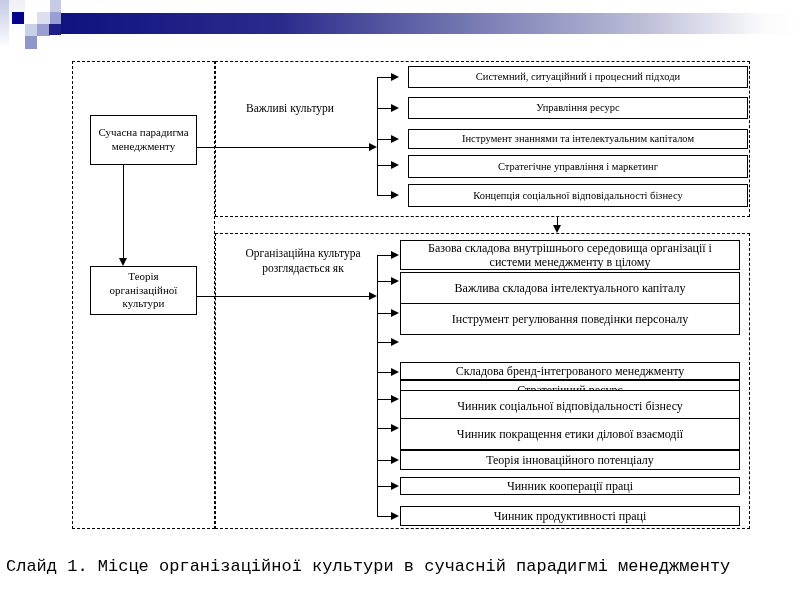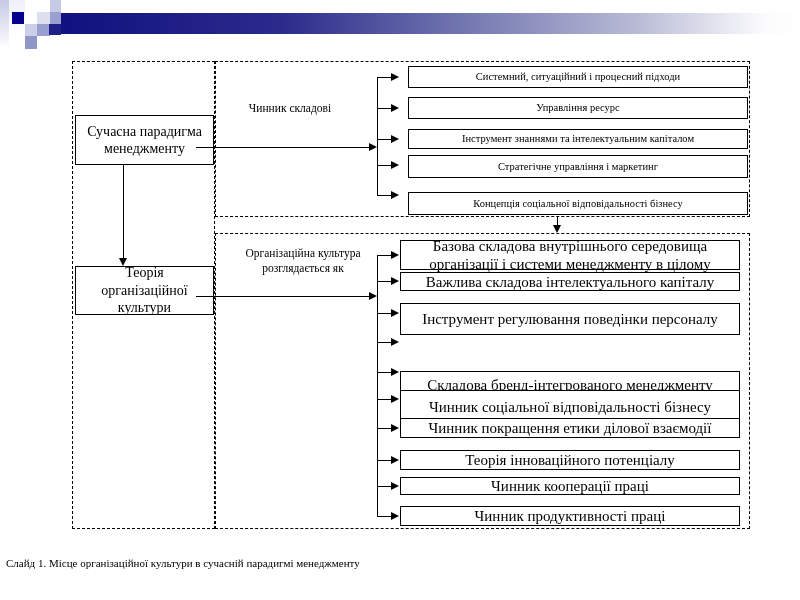--- a/index.html
+++ b/index.html
@@ -23,32 +23,32 @@
   .sqH{left:25px;top:36px;width:12px;height:13px;background:#9096c8;}
   
   .dashed{border:1px dashed #000;background:transparent;box-sizing:border-box;}
   .cont-left{left:72px;top:61px;width:143px;height:468px;}
   .cont-top{left:215px;top:61px;width:535px;height:156px;}
   .cont-bottom{left:215px;top:233px;width:535px;height:296px;}
   
   .node{border:1px solid #000;background:#fff;box-sizing:border-box;
     display:flex;align-items:center;justify-content:center;text-align:center;
     line-height:1.25;padding:1px 6px;}
-  .node-left{left:75px;width:139px;height:50px;font-size:14px;}
+  .node-left{left:90px;width:107px;height:50px;font-size:11px;}
   .item{left:400px;width:340px;font-size:10.5px;margin-left:8px;}
-  .item-sm{left:400px;width:340px;font-size:15px;line-height:1.2;}
+  .item-sm{left:400px;width:340px;font-size:12px;line-height:1.2;}
   
   .glabel{text-align:center;font-size:11.5px;line-height:1.3;}
   
   .hline{height:1px;background:#000;}
   .vline{width:1px;background:#000;}
   .arr-r{width:0;height:0;border-top:4px solid transparent;border-bottom:4px solid transparent;border-left:8px solid #000;}
   .arr-d{width:0;height:0;border-left:4px solid transparent;border-right:4px solid transparent;border-top:8px solid #000;}
   
-  .caption{left:6px;top:557px;width:760px;font-size:11px;}
+  .caption{left:6px;top:557px;width:760px;font-size:17px;font-family:Liberation Mono, monospace;}
 </style>
 </head>
 <body>
 
 <div class="abs strip1"></div>
 <div class="abs strip2"></div>
 <div class="abs hdr-bar"></div>
 <div class="abs sqA"></div>
 <div class="abs sqB"></div>
 <div class="abs sqC"></div>
@@ -62,58 +62,58 @@
 <div class="abs dashed cont-top"></div>
 <div class="abs dashed cont-bottom"></div>
 
 <div class="abs node node-left" style="top:115px;">
   <span>Сучасна парадигма менеджменту</span>
 </div>
 <div class="abs node node-left" style="top:266px;height:49px;justify-content:center;">
   <span>Теорія організаційної культури</span>
 </div>
 
-<div class="abs glabel" style="left:230px;top:101px;width:120px;">Чинник складові</div>
+<div class="abs glabel" style="left:230px;top:101px;width:120px;">Важливі культури</div>
 <div class="abs glabel" style="left:218px;top:246px;width:170px;">Організаційна культура розглядається як</div>
 
 <div class="abs node item" style="top:66px;height:22px;">
     <span>Системний, ситуаційний і процесний підходи</span>
   </div>
 <div class="abs node item" style="top:97px;height:22px;">
     <span>Управління ресурс</span>
   </div>
 <div class="abs node item" style="top:129px;height:20px;">
     <span>Інструмент знаннями та інтелектуальним капіталом</span>
   </div>
 <div class="abs node item" style="top:155px;height:23px;">
     <span>Стратегічне управління і маркетинг</span>
   </div>
-<div class="abs node item" style="top:192px;height:23px;">
+<div class="abs node item" style="top:184px;height:23px;">
     <span>Концепція соціальної відповідальності бізнесу</span>
   </div>
 
 <div class="abs node item-sm" style="top:240px;height:30px;">
     <span>Базова складова внутрішнього середовища організації і системи менеджменту  в цілому</span>
   </div>
-<div class="abs node item-sm" style="top:272px;height:19px;">
+<div class="abs node item-sm" style="top:272px;height:32px;">
     <span>Важлива складова інтелектуального капіталу</span>
   </div>
 <div class="abs node item-sm" style="top:303px;height:32px;">
     <span>Інструмент регулювання поведінки персоналу</span>
   </div>
 <div class="abs node item-sm" style="top:332px;height:20px;margin-top:48px;">
     <span>Стратегічний ресурс</span>
   </div>
-<div class="abs node item-sm" style="top:371px;height:28px;">
+<div class="abs node item-sm" style="top:362px;height:18px;">
     <span>Складова бренд-інтегрованого менеджменту</span>
   </div>
 <div class="abs node item-sm" style="top:390px;height:33px;">
     <span>Чинник соціальної відповідальності бізнесу</span>
   </div>
-<div class="abs node item-sm" style="top:418px;height:20px;">
+<div class="abs node item-sm" style="top:418px;height:32px;">
     <span>Чинник покращення етики ділової взаємодії</span>
   </div>
 <div class="abs node item-sm" style="top:450px;height:20px;">
     <span>Теорія інноваційного потенціалу</span>
   </div>
 <div class="abs node item-sm" style="top:477px;height:18px;">
     <span>Чинник кооперації праці</span>
   </div>
 <div class="abs node item-sm" style="top:506px;height:20px;">
     <span>Чинник продуктивності праці</span>

